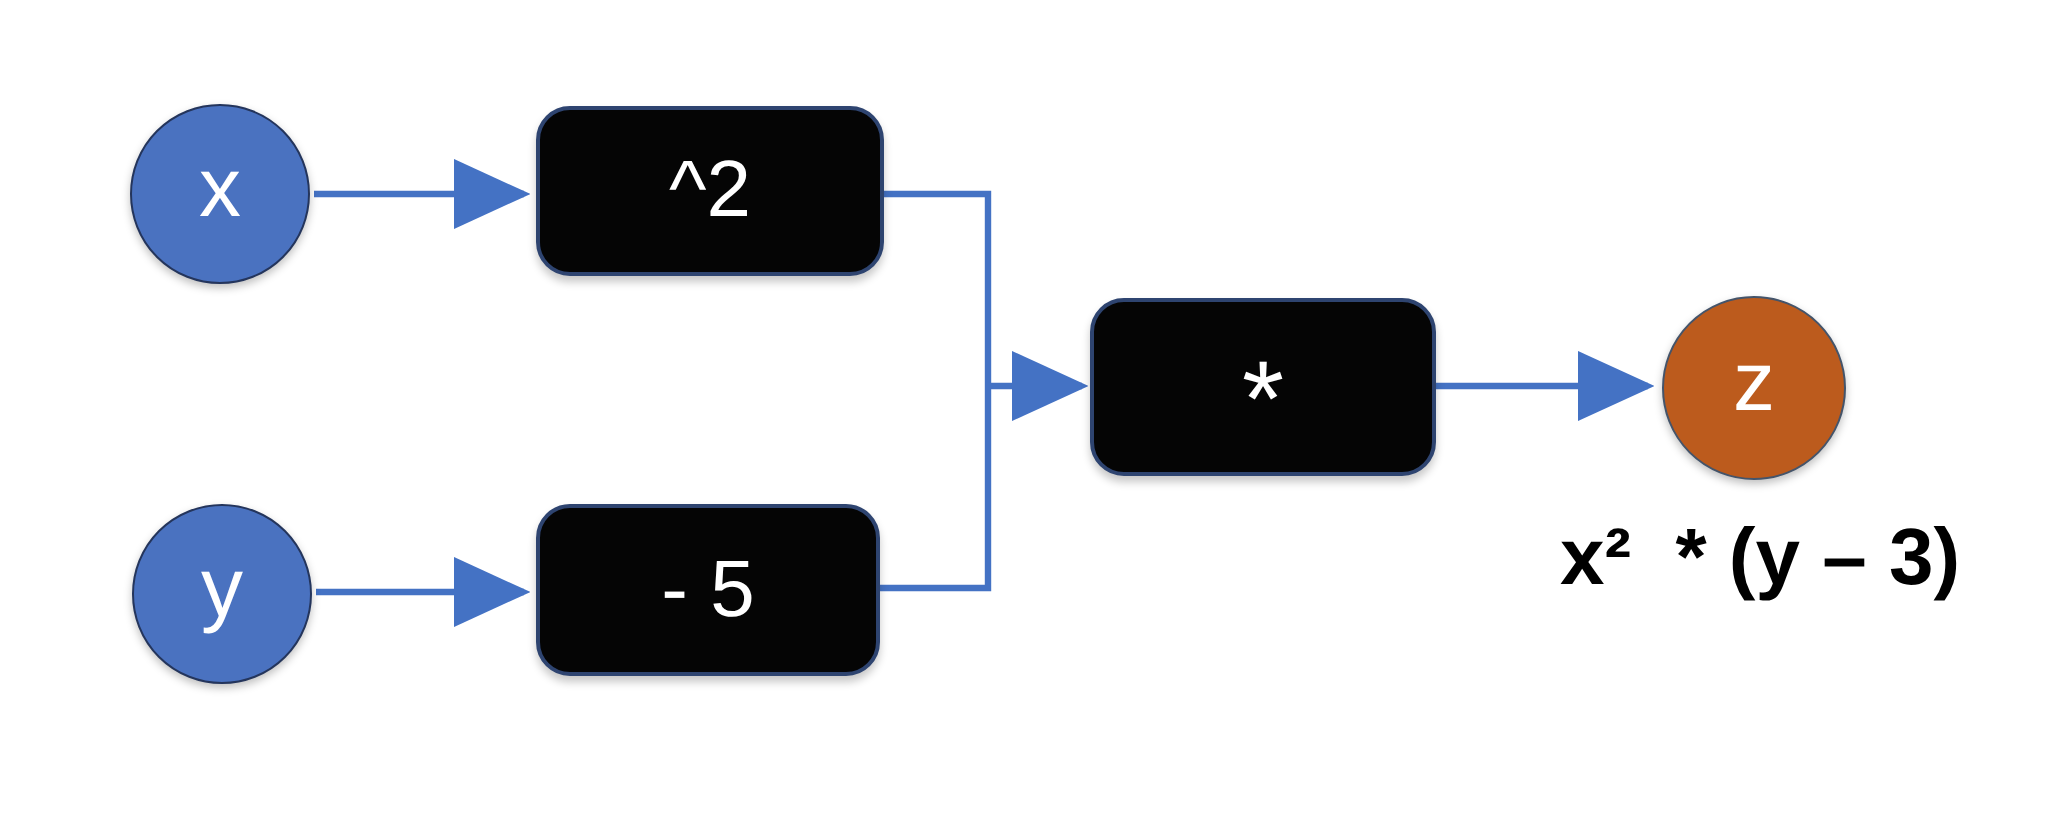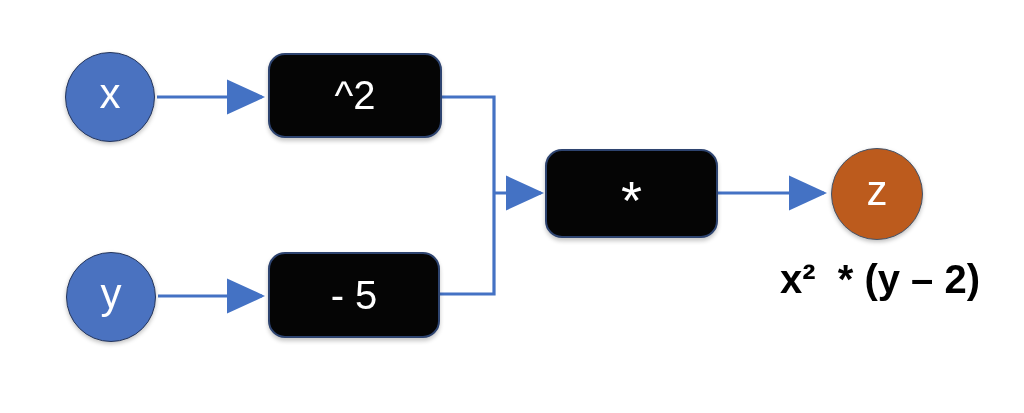--- a/index.html
+++ b/index.html
@@ -122,15 +122,15 @@
   </div>
 
   <div class="node op-box box-multiply">
     <span>*</span>
   </div>
 
   <div class="node circle output-circle node-z">
     <span>z</span>
   </div>
 
-  <div class="formula">x²  * (y – 2)</div>
+  <div class="formula">x²  * (y – 3)</div>
 
 </div>
 
 </body></html>

